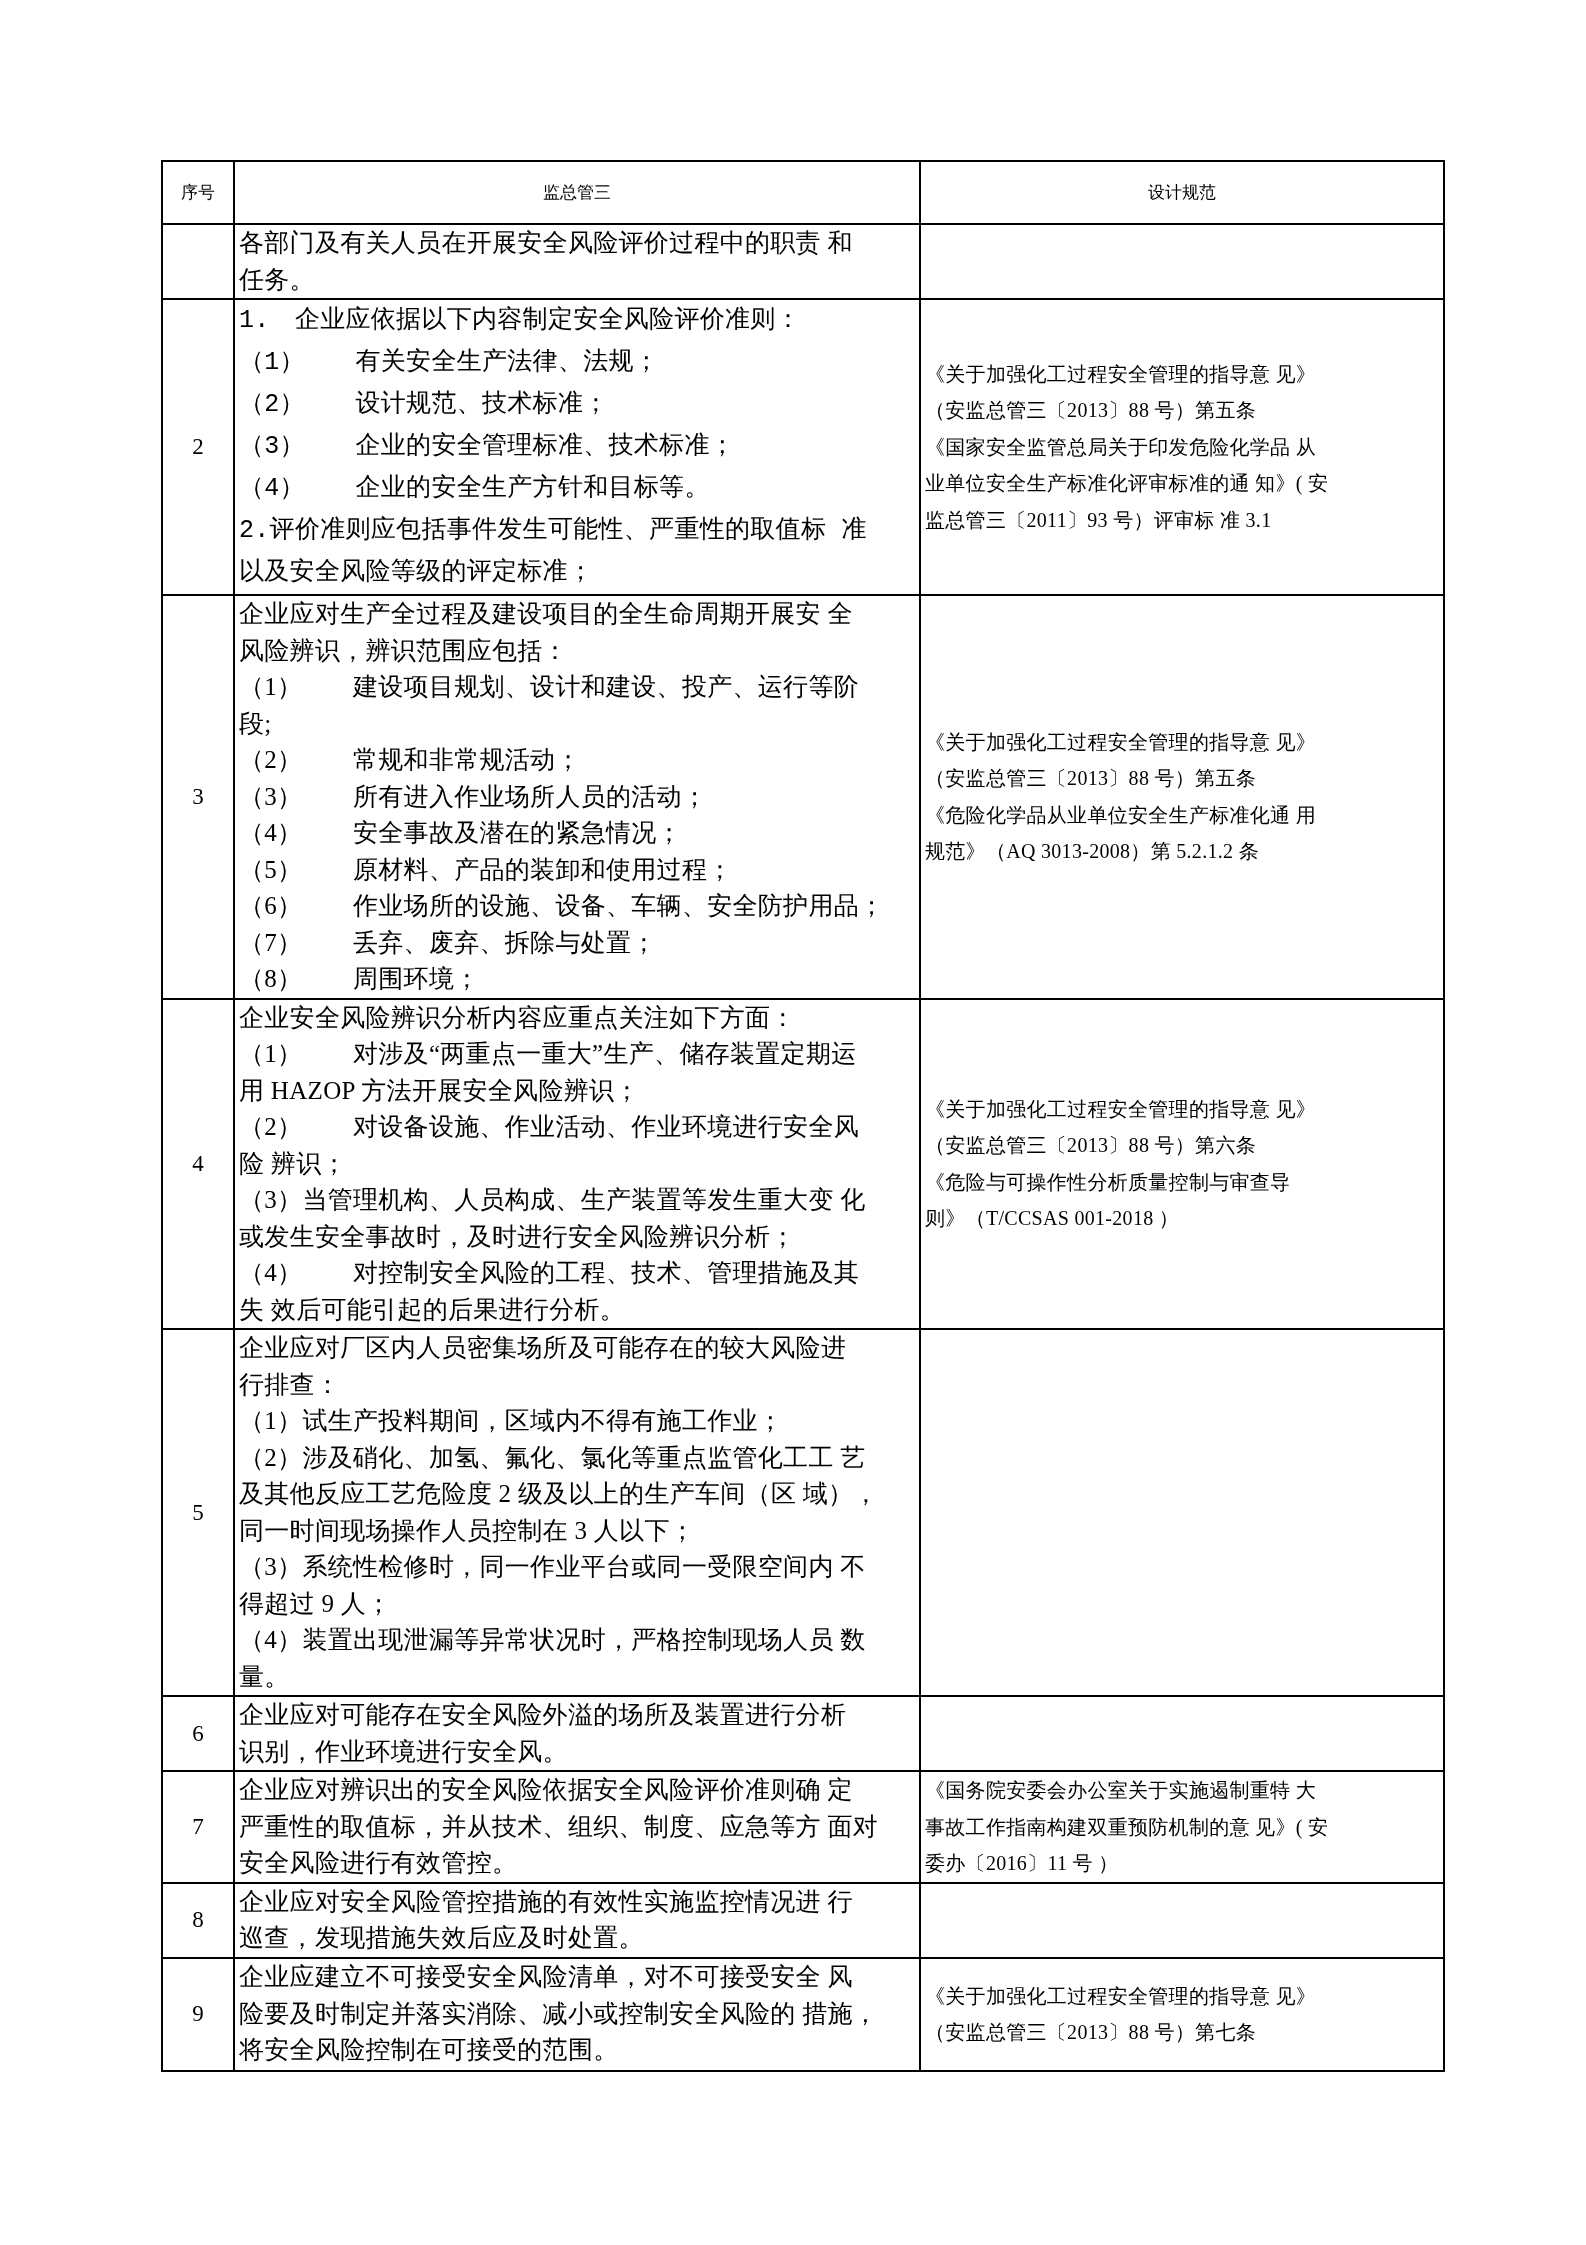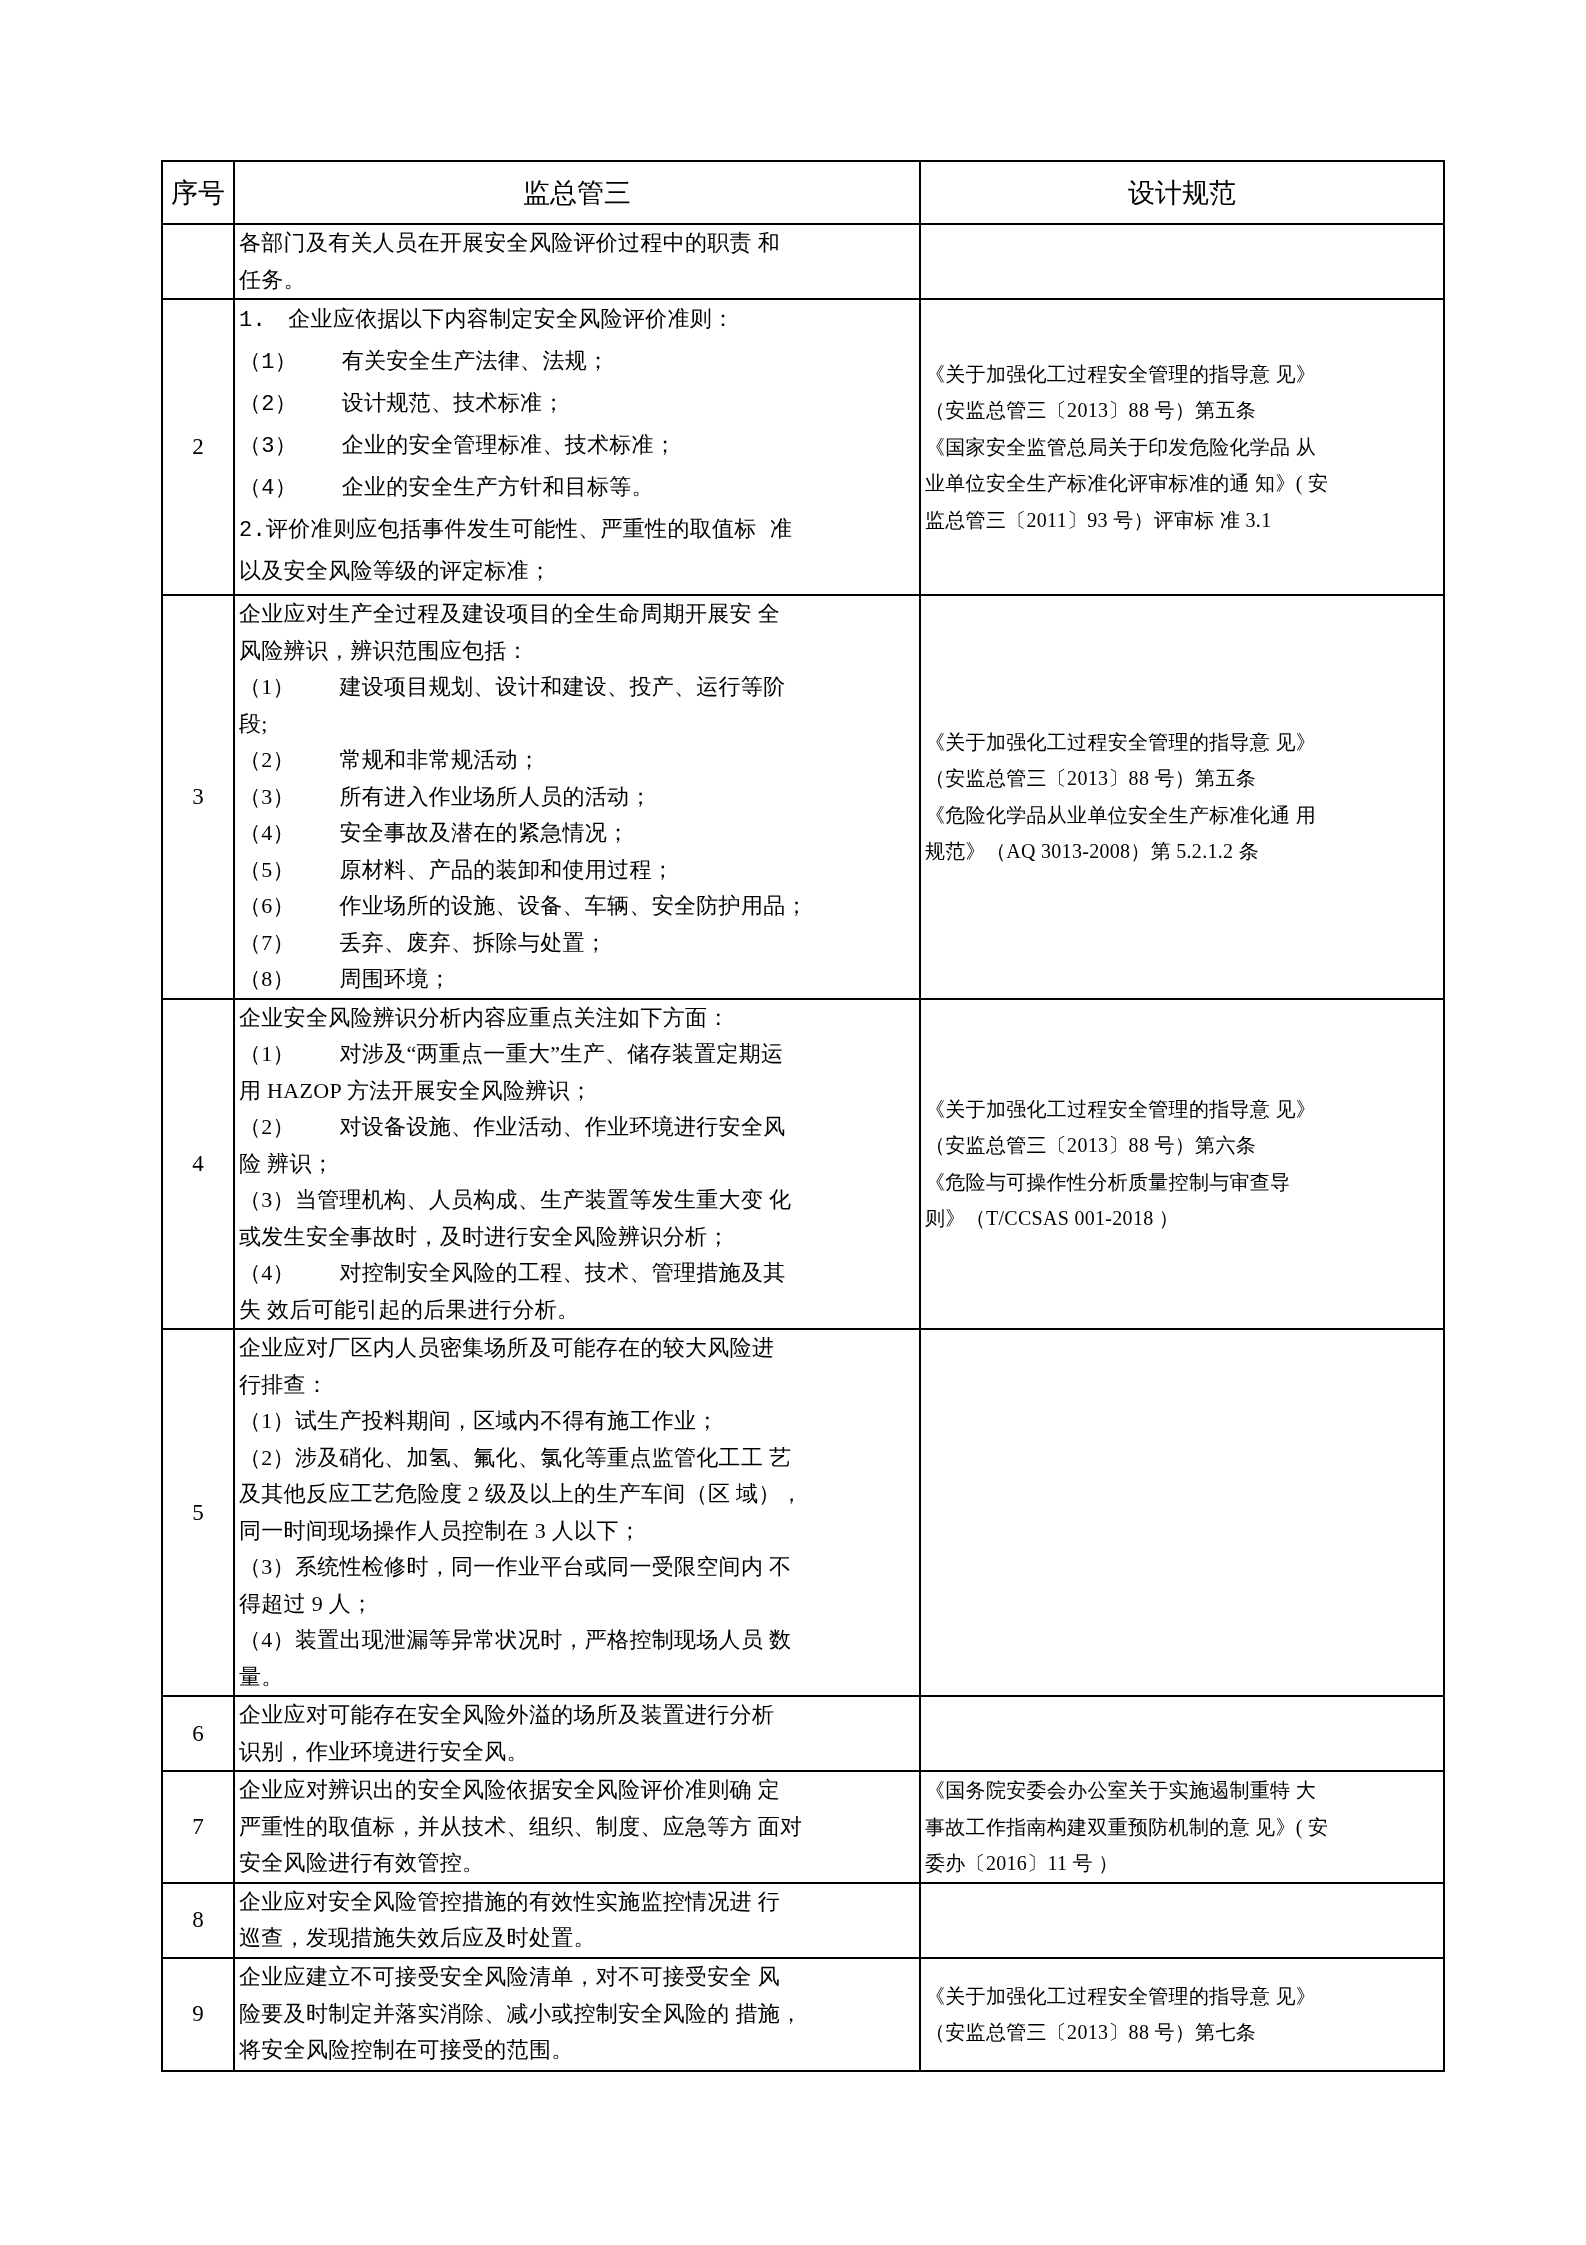--- a/index.html
+++ b/index.html
@@ -24,31 +24,31 @@
   }
   table.check-table td, table.check-table th {
     border: 2px solid #000000;
     padding: 0 4px;
     font-weight: normal;
     overflow: hidden;
   }
   th.hdr {
     text-align: center;
     vertical-align: middle;
-    font-size: 27px;
+    font-size: 17px;
   }
   td.seq {
     text-align: center;
     vertical-align: middle;
     font-size: 23px;
   }
   td.content {
     text-align: left;
     vertical-align: middle;
-    font-size: 22px;
+    font-size: 25px;
     line-height: 36.5px;
     white-space: pre-line;
     letter-spacing: 0.3px;
     border-radius: 10px;
   }
   td.content.lh-loose {
     line-height: 42px;
     font-family: Liberation Mono, monospace;
   }
   td.basis {

